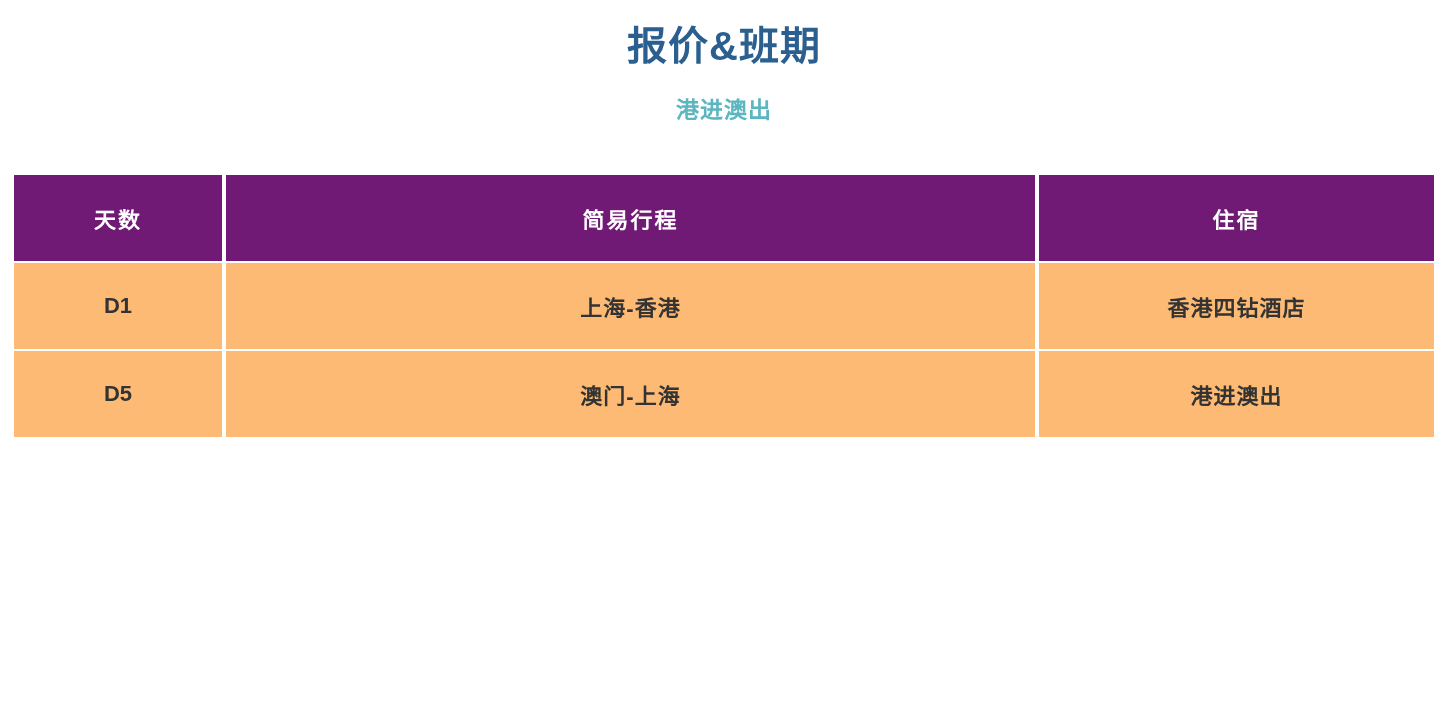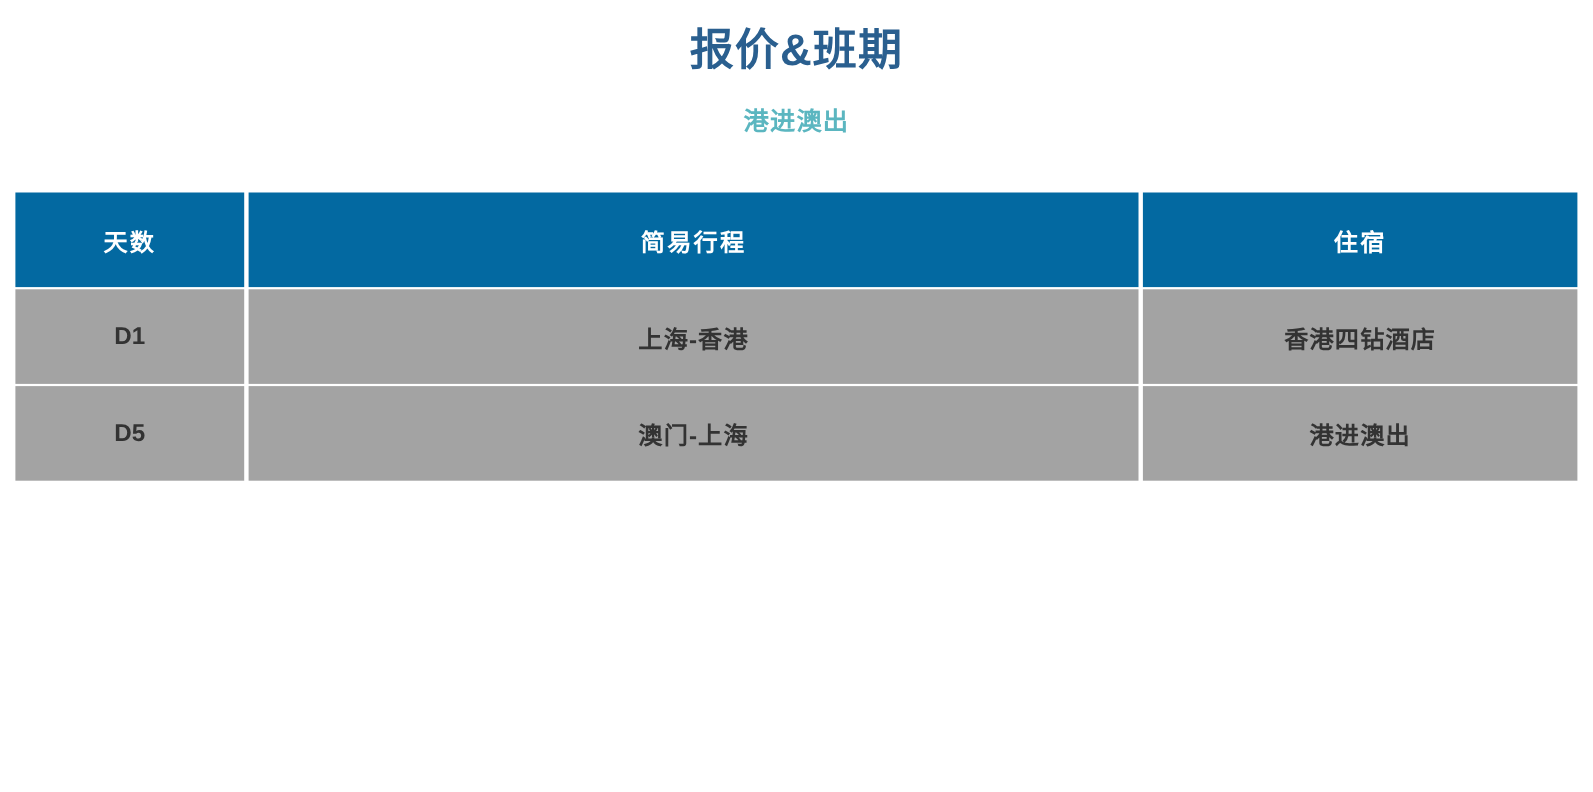--- a/index.html
+++ b/index.html
@@ -66,29 +66,29 @@
   .schedule-table th,
   .schedule-table td {
     padding: 0;
     height: 86px;
     text-align: center;
     vertical-align: middle;
     border: 0;
   }
 
   .schedule-table thead th {
-    background: #0369a1;
+    background: #701a75;
     color: #ffffff;
     font-size: 22px;
     font-weight: 700;
     letter-spacing: 2px;
   }
 
   .schedule-table tbody tr.row-odd td {
-    background: #a3a3a3;
+    background: #fdba74;
   }
 
   .schedule-table tbody tr.row-even td {
     background: #f4f4f4;
   }
 
   .schedule-table tbody td {
     color: #333333;
     font-size: 22px;
     font-weight: 700;

